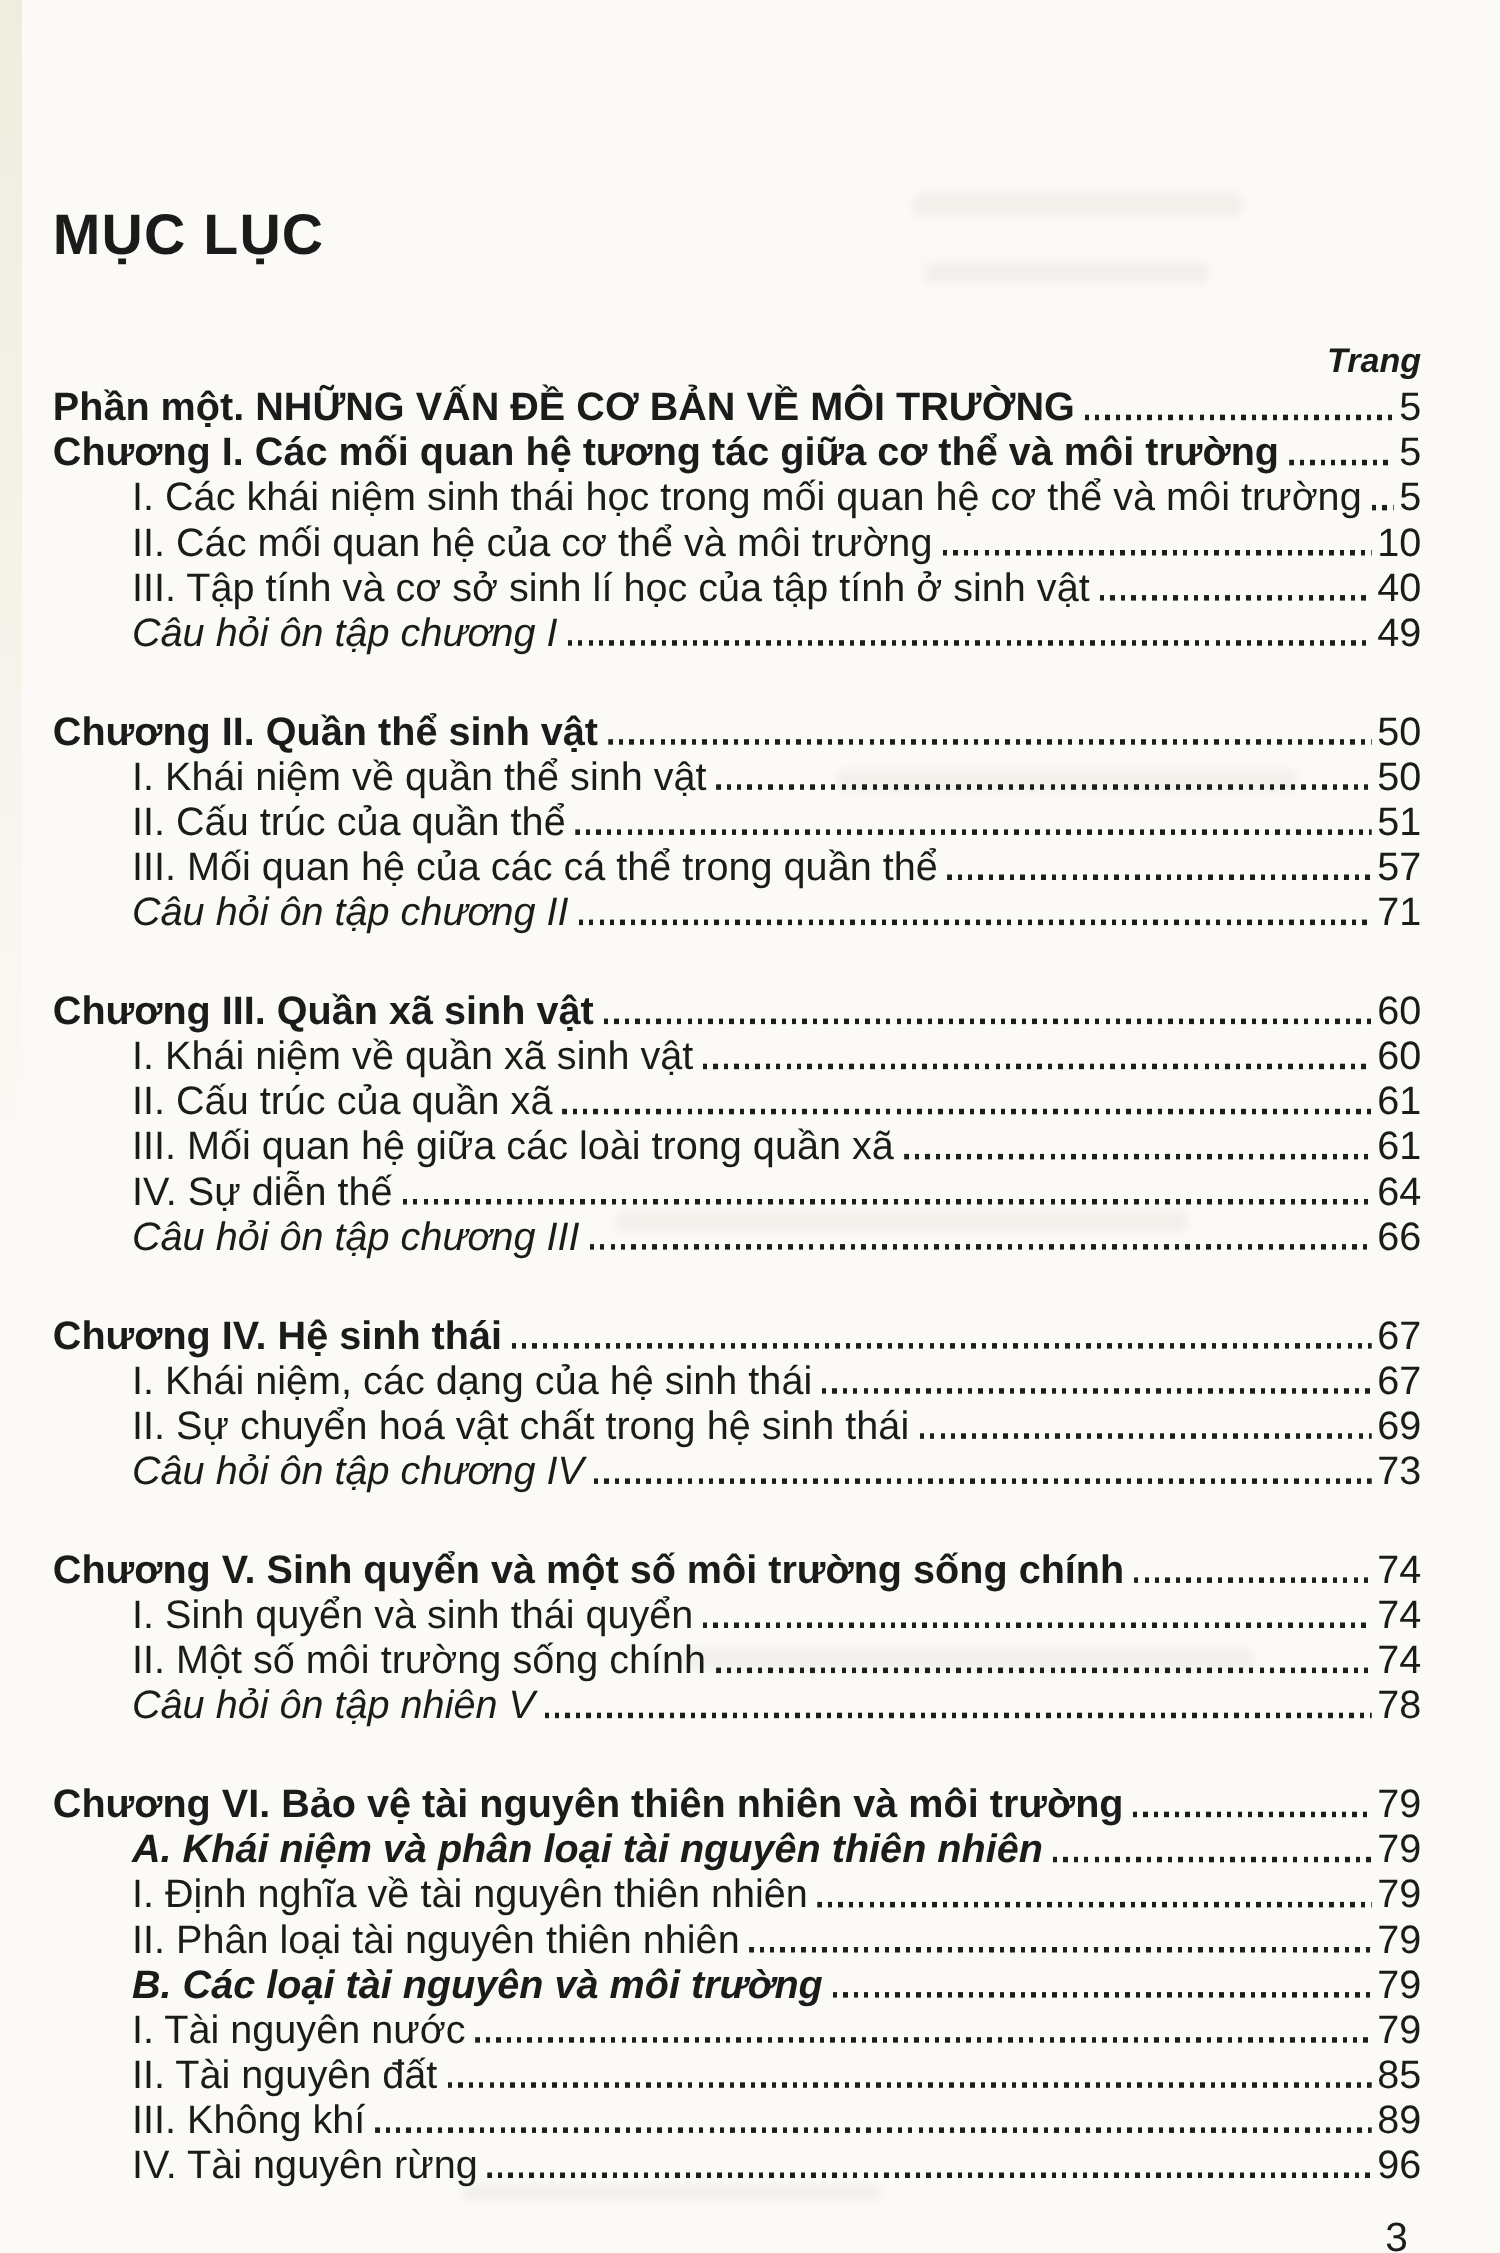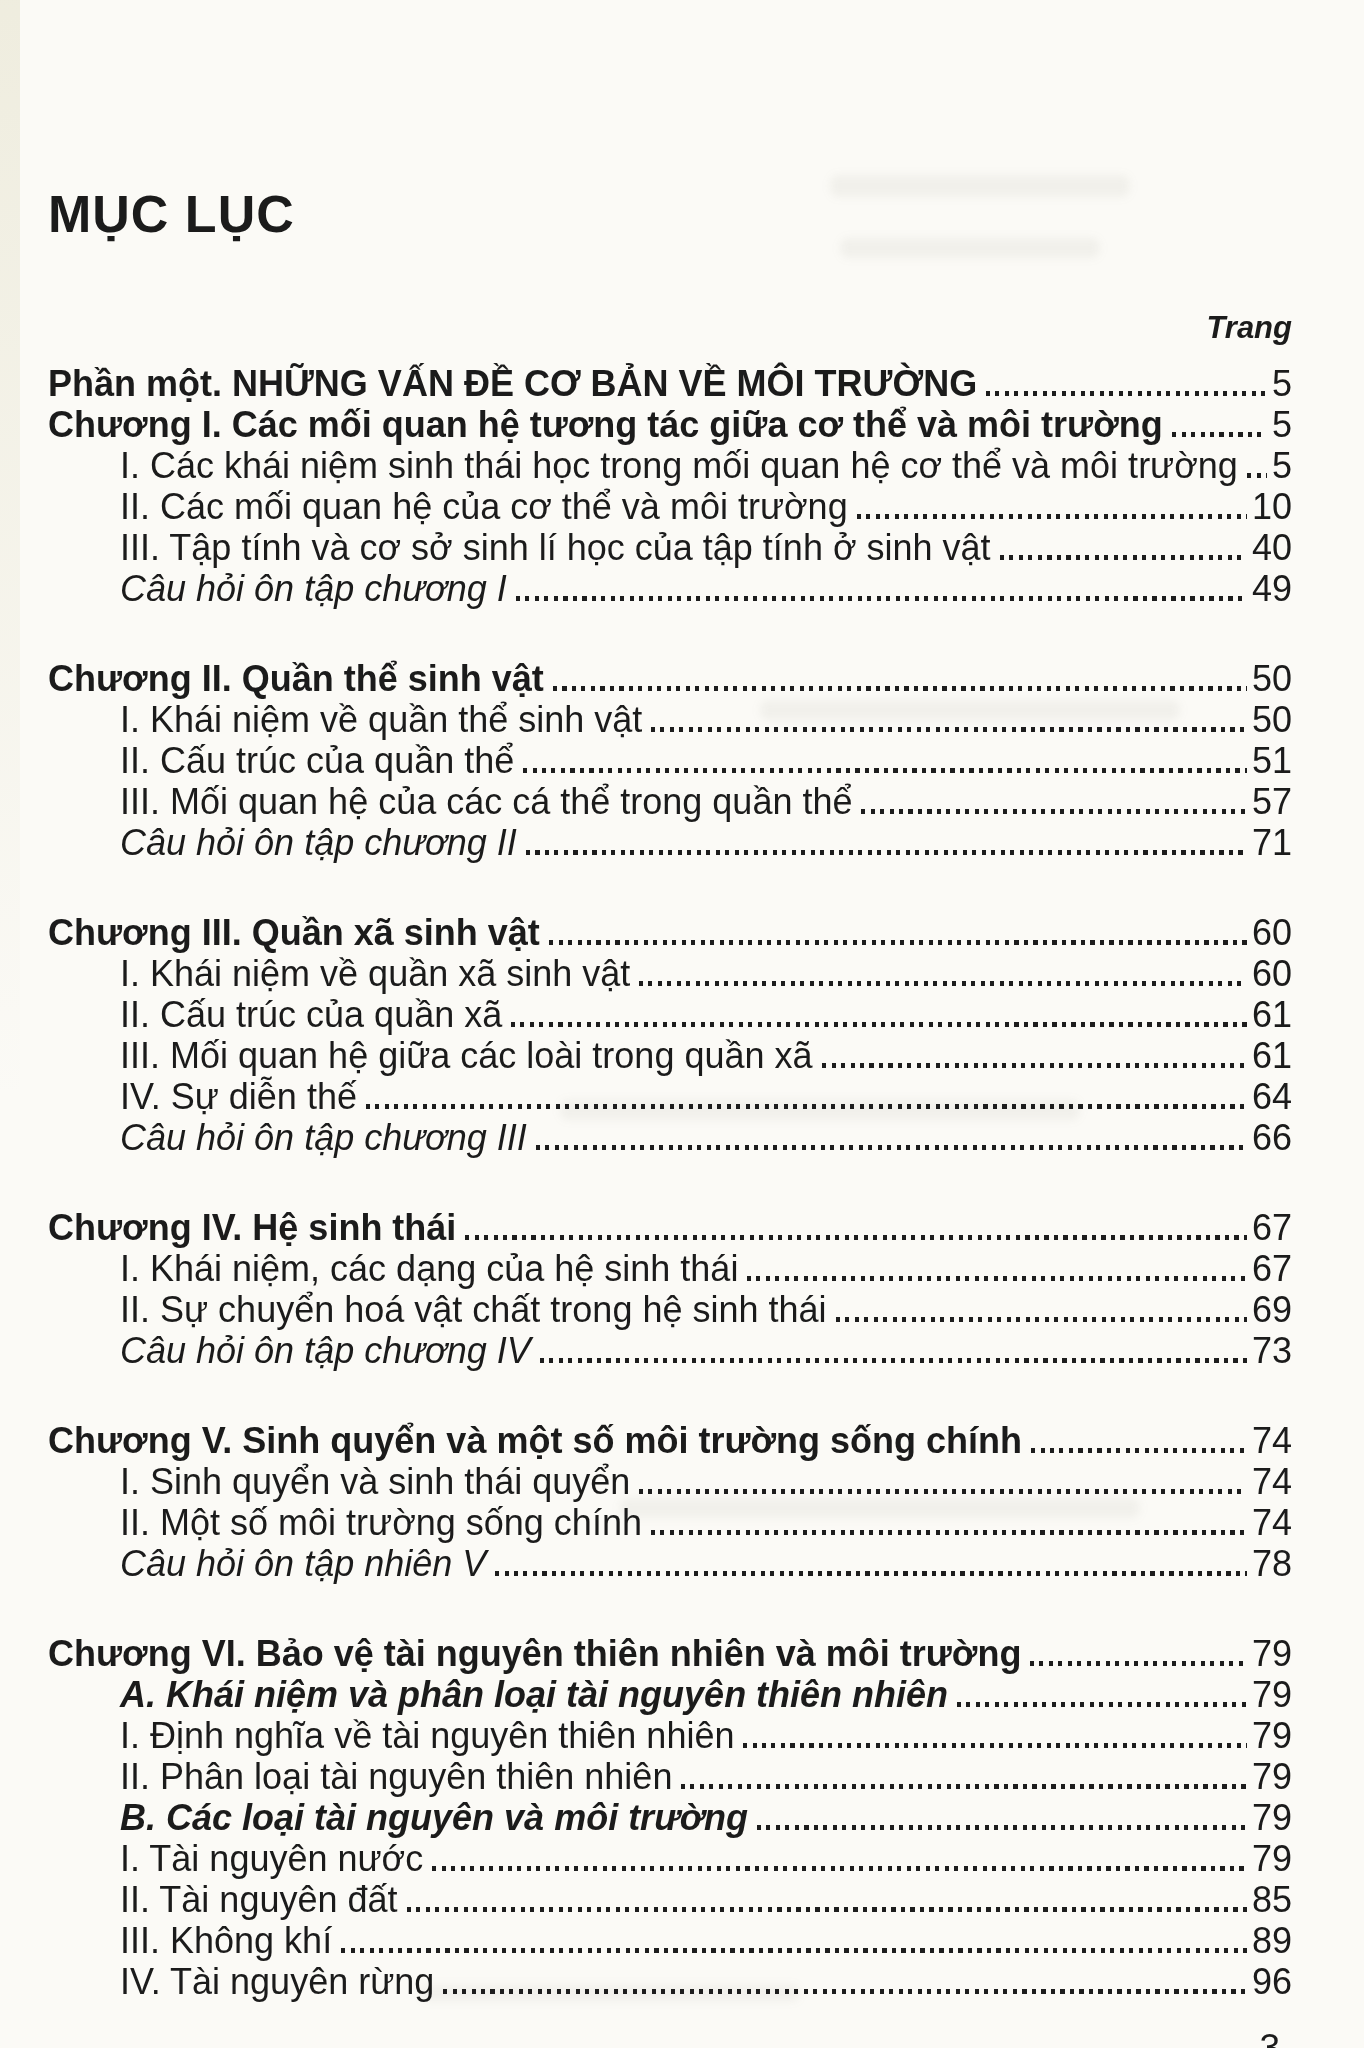--- a/index.html
+++ b/index.html
@@ -43,21 +43,21 @@
     margin: 0;
     line-height: 56px;
   }
   .trang-header {
     text-align: right;
     font-style: italic;
     font-weight: bold;
     font-size: 31px;
     line-height: 40px;
     margin-top: 66px;
-    margin-bottom: 15px;
+    margin-bottom: 1px;
   }
   .toc-list { width: 100%; }
   .row {
     display: flex;
     align-items: flex-end;
     font-size: 36px;
     line-height: 41px;
   }
   .row.break { margin-top: 49px; }
   .row .label { white-space: nowrap; flex: 0 0 auto; }

